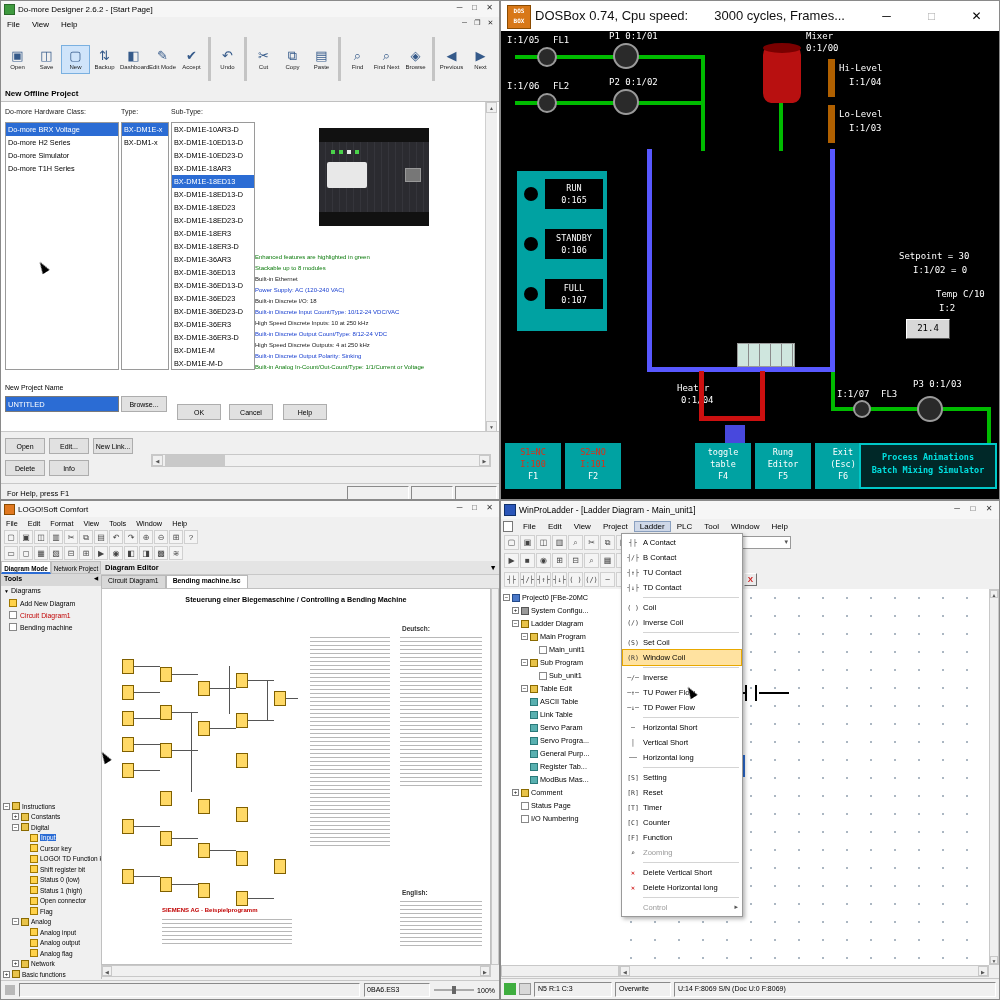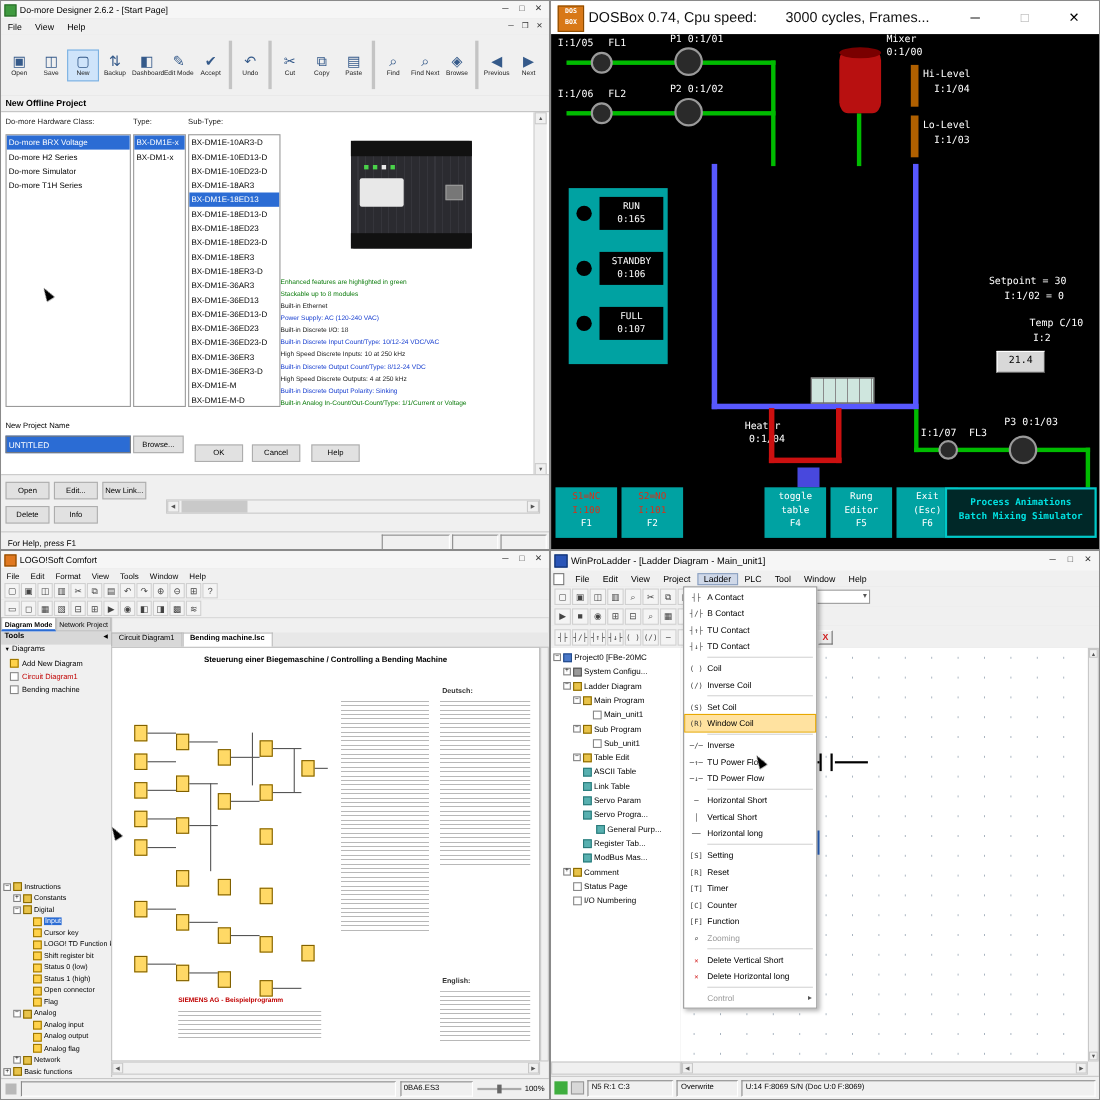--- a/index.html
+++ b/index.html
@@ -678,20 +678,24 @@
           <span class="tree-lbl">Network</span>
         </div>
 
         <div class="tree-row" style="padding-left: 2px;">
           <span class="expand">+</span>
           <span class="tree-ico" data-ico="folder"></span>
           <span class="tree-lbl">Basic functions</span>
         </div>
       </div>
   </div>
+  <div class="lg-edithdr">
+    <span>Diagram Editor</span>
+      <span>▾</span>
+  </div>
   <div class="lg-doctabs">
 
   <span class="lg-doctab"><span>Circuit Diagram1</span></span>
       <span class="lg-doctab active"><span>Bending machine.lsc</span></span>
     </div>
   <div class="lg-canvas">
     <div class="lg-diagtitle">Steuerung einer Biegemaschine / Controlling a Bending Machine</div>
     <div class="lg-head" style="left:300px;top:36px">Deutsch:</div>
     <div class="txtlines" style="left:298px;top:48px;width:82px;height:150px"></div>
     <div class="txtlines" style="left:208px;top:48px;width:80px;height:210px"></div>
@@ -918,21 +922,21 @@
         <span class="tree-ico" data-ico="table"></span>
         <span class="tree-lbl">Servo Param</span>
       </div>
 
       <div class="tree-row" style="padding-left: 20px;">
         <span class="expand noexp"></span>
         <span class="tree-ico" data-ico="table"></span>
         <span class="tree-lbl">Servo Progra...</span>
       </div>
 
-      <div class="tree-row" style="padding-left: 32px;">
+      <div class="tree-row" style="padding-left: 20px;">
         <span class="expand noexp"></span>
         <span class="tree-ico" data-ico="table"></span>
         <span class="tree-lbl">General Purp...</span>
       </div>
 
       <div class="tree-row" style="padding-left: 20px;">
         <span class="expand noexp"></span>
         <span class="tree-ico" data-ico="table"></span>
         <span class="tree-lbl">Register Tab...</span>
       </div>

